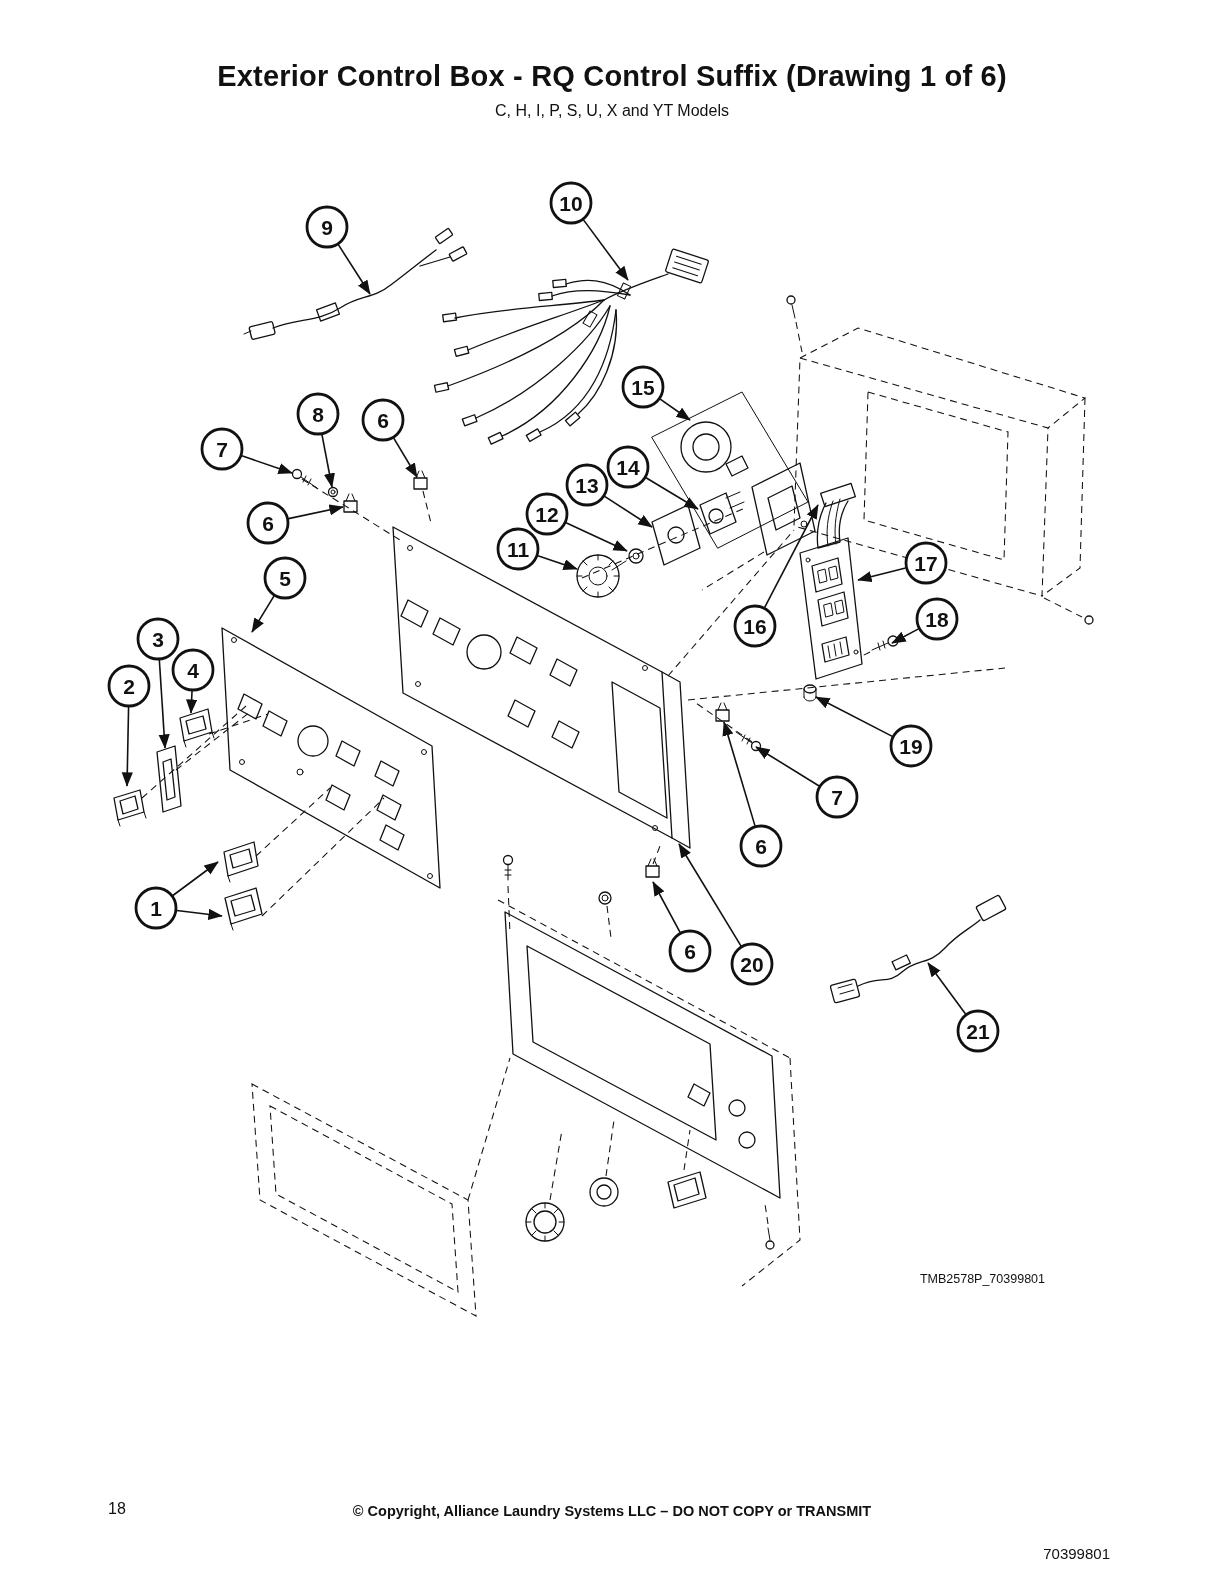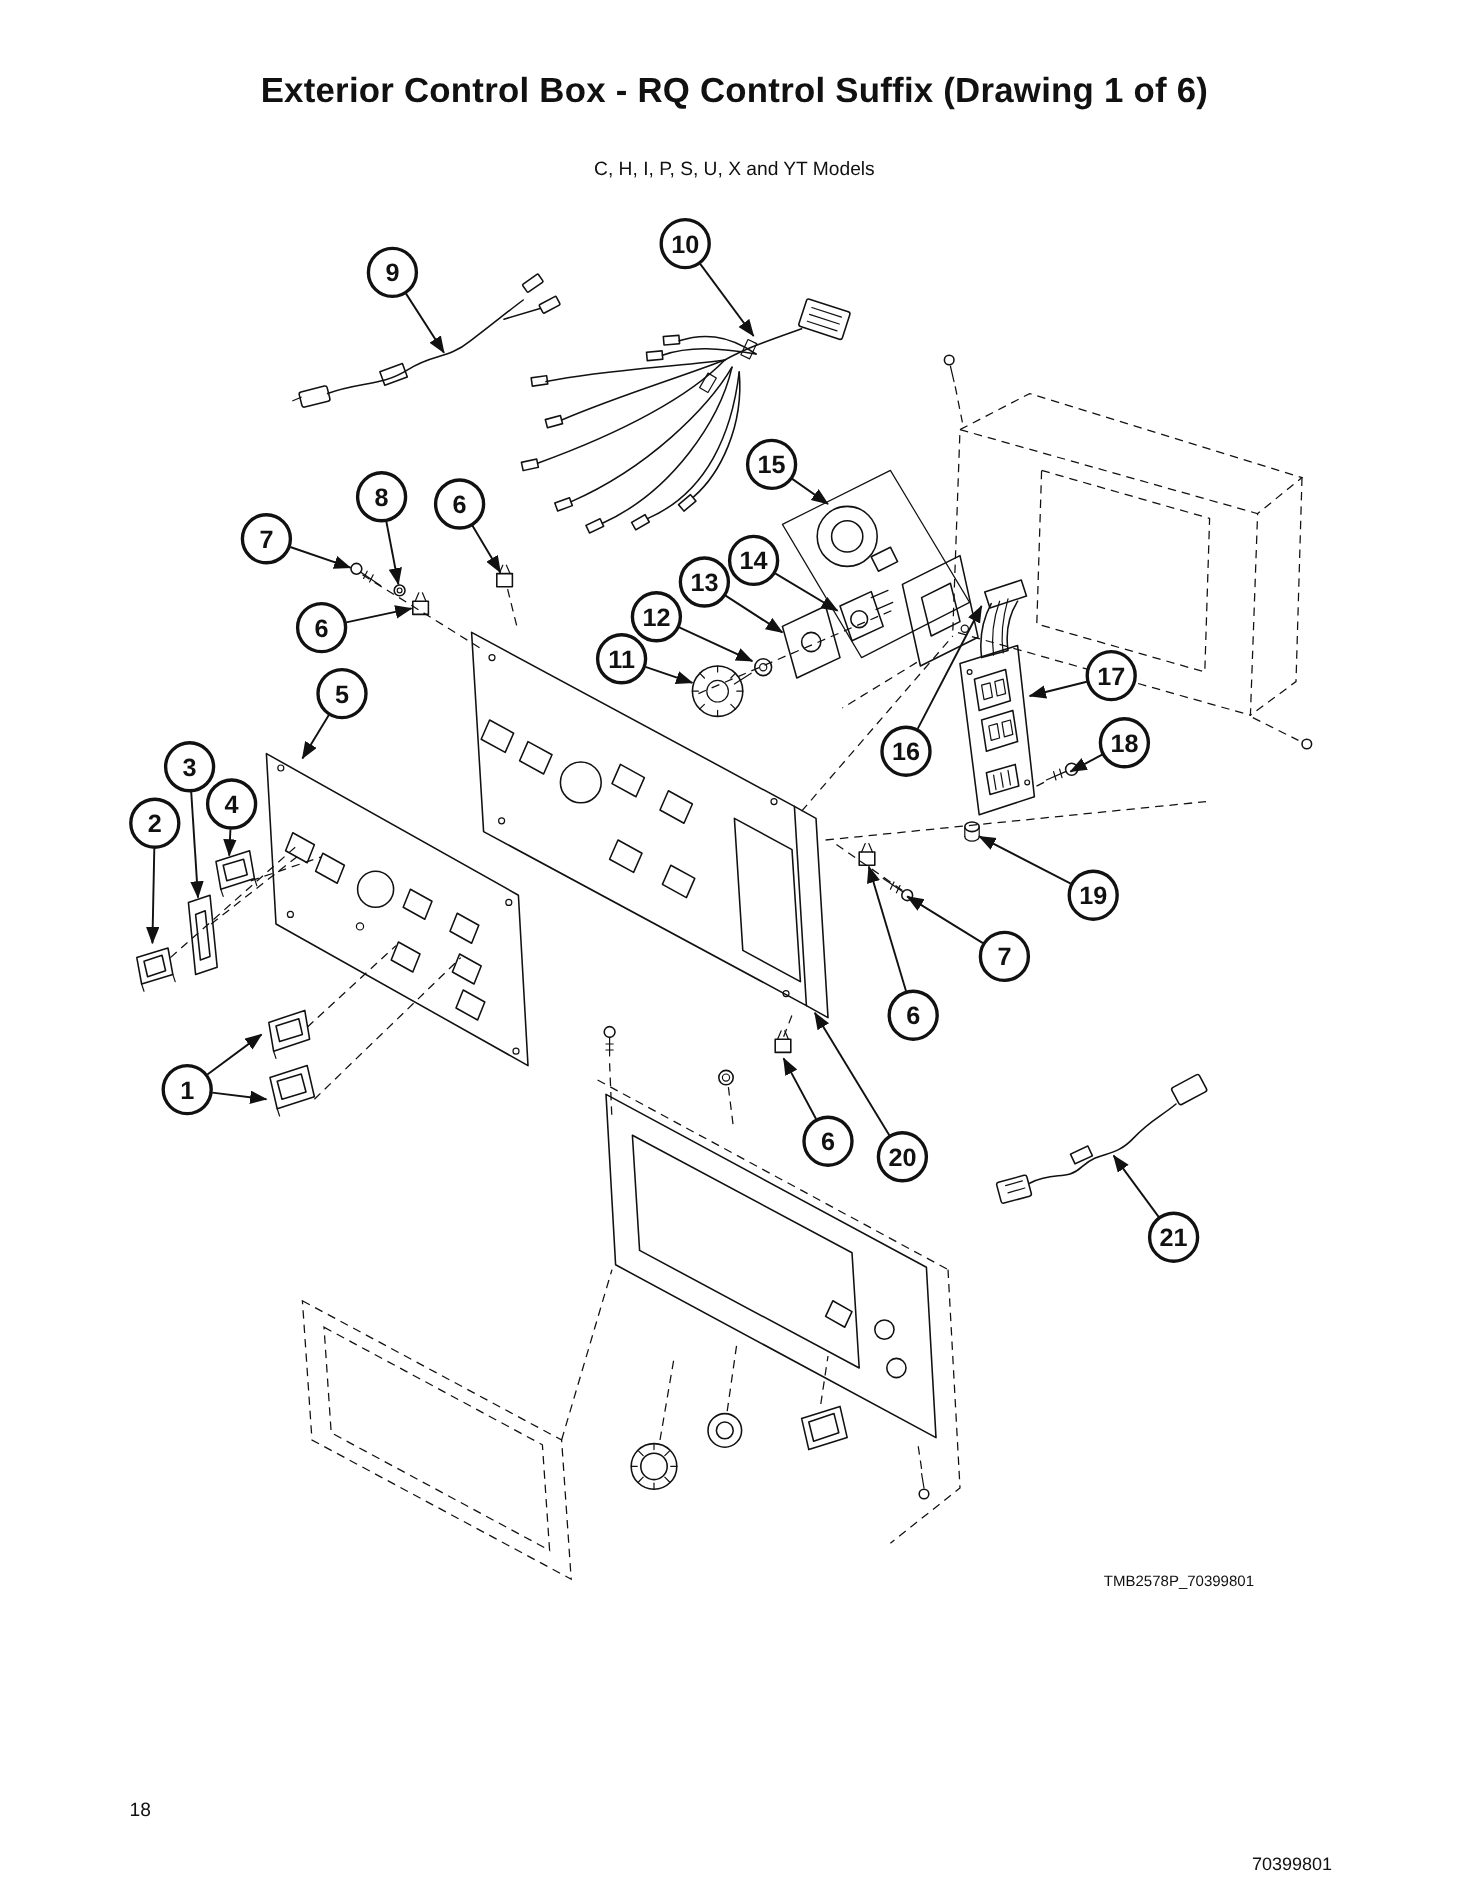--- a/index.html
+++ b/index.html
@@ -1,21 +1,21 @@
 <!DOCTYPE html>
 <html><head>
 <meta charset="utf-8">
 <style>
   html,body{margin:0;padding:0;background:#ffffff;}
   body{width:1224px;height:1584px;position:relative;font-family:"Liberation Sans",sans-serif;color:#111;}
   .page{position:absolute;inset:0;overflow:hidden;background:#fff;}
   .title{position:absolute;top:60px;left:0;width:100%;text-align:center;font-size:29px;font-weight:bold;letter-spacing:.2px;}
-  .subtitle{position:absolute;top:102px;left:0;width:100%;text-align:center;font-size:16px;margin-top:31px;}
+  .subtitle{position:absolute;top:102px;left:0;width:100%;text-align:center;font-size:16px;}
   svg.diagram{position:absolute;left:0;top:0;}
-  .ref-label{position:absolute;top:1311px;right:179px;font-size:12.5px;}
+  .ref-label{position:absolute;top:1272px;right:179px;font-size:12.5px;}
   .footer-left{position:absolute;top:1500px;left:108px;font-size:16px;}
   .footer-center{position:absolute;top:1503px;left:0;width:100%;text-align:center;font-size:14.5px;font-weight:bold;}
   .footer-right{position:absolute;top:1545px;right:114px;font-size:15px;}
   
   .part{fill:none;stroke:#111;stroke-width:1.3;stroke-linejoin:round;stroke-linecap:round;}
   .thin{fill:none;stroke:#111;stroke-width:1;stroke-linejoin:round;stroke-linecap:round;}
   .dash{fill:none;stroke:#111;stroke-width:1.05;stroke-dasharray:7 5;stroke-linecap:butt;}
   .leader{stroke:#111;stroke-width:1.6;fill:none;marker-end:url(#arrowhead);}
   .callout-circle{fill:#fff;stroke:#111;stroke-width:2.8;}
   .callout-label{font-family:"Liberation Sans",sans-serif;font-size:21px;font-weight:bold;fill:#111;text-anchor:middle;}
@@ -469,14 +469,15 @@
           <line x1="965.5598005399721" y1="1014.081328734362" x2="928" y2="963" class="leader"></line>
           <circle cx="978" cy="1031" r="20" class="callout-circle"></circle>
           <text x="978" y="1038.5" class="callout-label">21</text>
         </g>
       </g>
   </svg>
 
   <div class="ref-label">TMB2578P_70399801</div>
 
   <div class="footer-left">18</div>
+  <div class="footer-center">© Copyright, Alliance Laundry Systems LLC – DO NOT COPY or TRANSMIT</div>
   <div class="footer-right">70399801</div>
 </div>
 
 </body></html>

